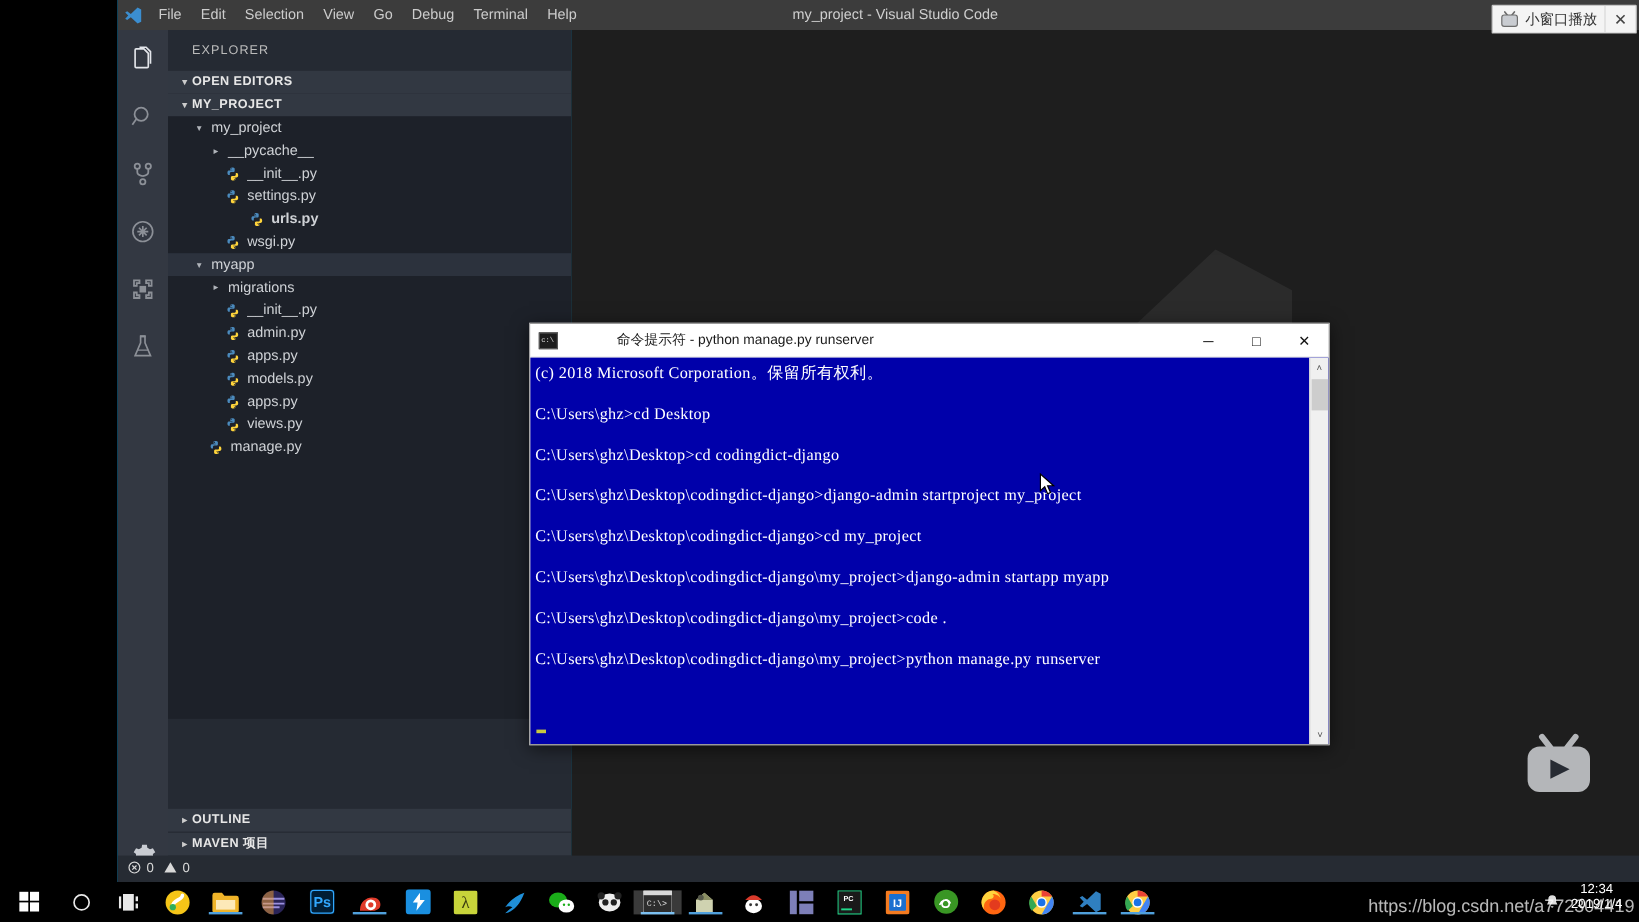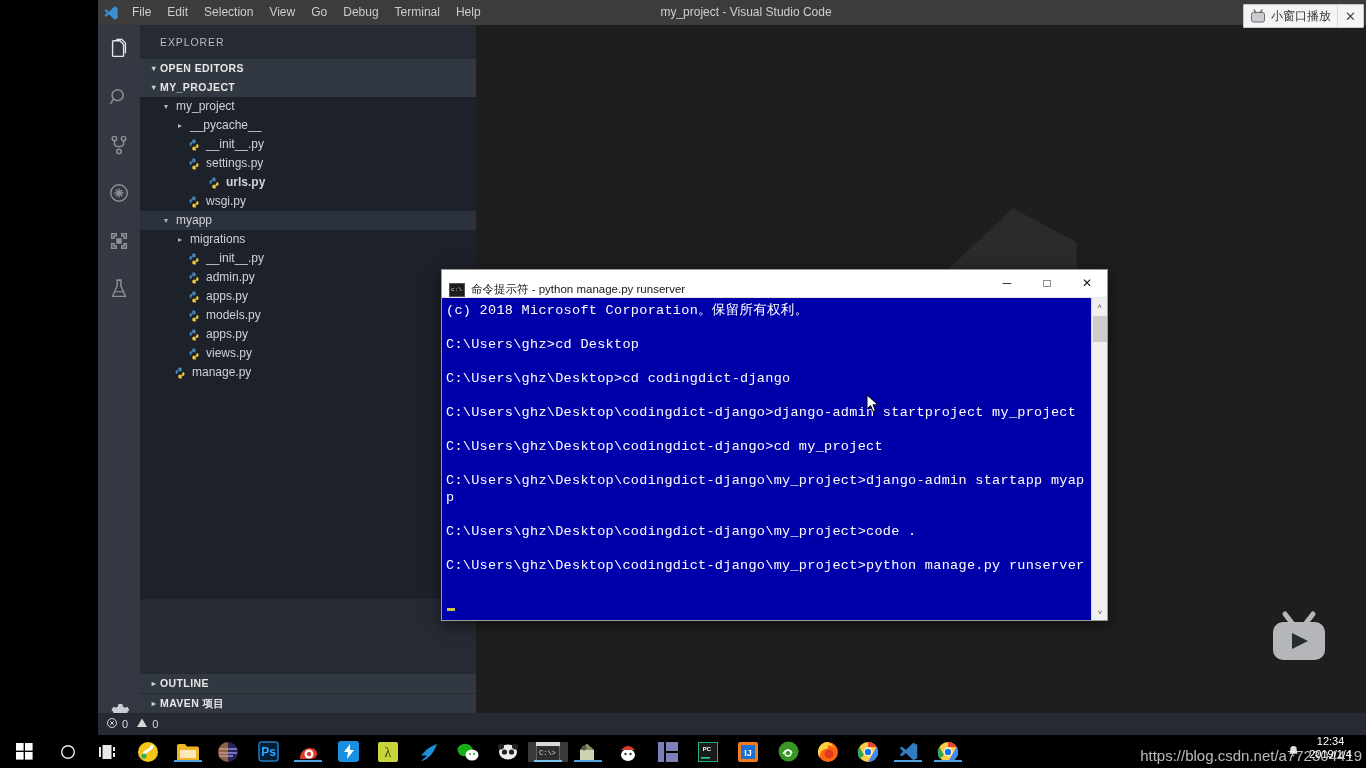--- a/index.html
+++ b/index.html
@@ -93,40 +93,41 @@
   #status-left { display:flex; align-items:center; padding-left:8px; gap:4px; color:#d8d8d8; font-size:11px; }
   #status-right { position:absolute; right:10px; display:flex; align-items:center; color:#d8d8d8; }
 
   
   #cmd {
     position:absolute; left:441px; top:269px; width:667px; height:352px;
     background:#ffffff; border:1px solid #9a9a9a;
     box-shadow:0 3px 14px rgba(0,0,0,.55);
   }
   #cmd-title {
-    height:28px; background:#ffffff; display:flex; align-items:flex-end;
+    height:28px; background:#ffffff; display:flex; align-items:center;
     border-bottom:1px solid #e6e6e6;
+    gap:43px;
   }
   #cmd-icon {
     width:16px; height:14px; margin-left:7px; margin-right:6px;
     background:#1d1d1d; border:1px solid #555; position:relative; flex:none;
   }
   #cmd-icon:after{
     content:"c:\\"; position:absolute; left:1px; top:0px; color:#ddd;
     font-family:"Liberation Mono", monospace; font-size:6px; line-height:12px;
   }
   #cmd-title-text { font-size:11.5px; color:#1a1a1a; }
   #cmd-ctrls { margin-left:auto; display:flex; height:28px; }
   .cwc { width:40px; height:28px; display:flex; align-items:center; justify-content:center; font-size:12px; color:#111;}
   #cmd-body {
     position:relative; height:322px; background:#0000aa;
     padding:4px 0 0 4px; overflow:hidden;
   }
   #cmd-text {
-    font-family:Liberation Mono, monospace;
+    font-family:Liberation Serif, serif;
     font-size:13.5px; line-height:17px; color:#ffffff;
     white-space:pre-wrap; word-break:break-all; width:645px;
     letter-spacing:.3px;
   }
   #cmd-cursor {
     position:absolute; left:5px; bottom:9px; width:8px; height:3px; background:#c8c840;
   }
   #cmd-scroll {
     position:absolute; right:0; top:0; width:16px; height:322px;
     background:#f0f0f0; border-left:1px solid #d6d6d6;

